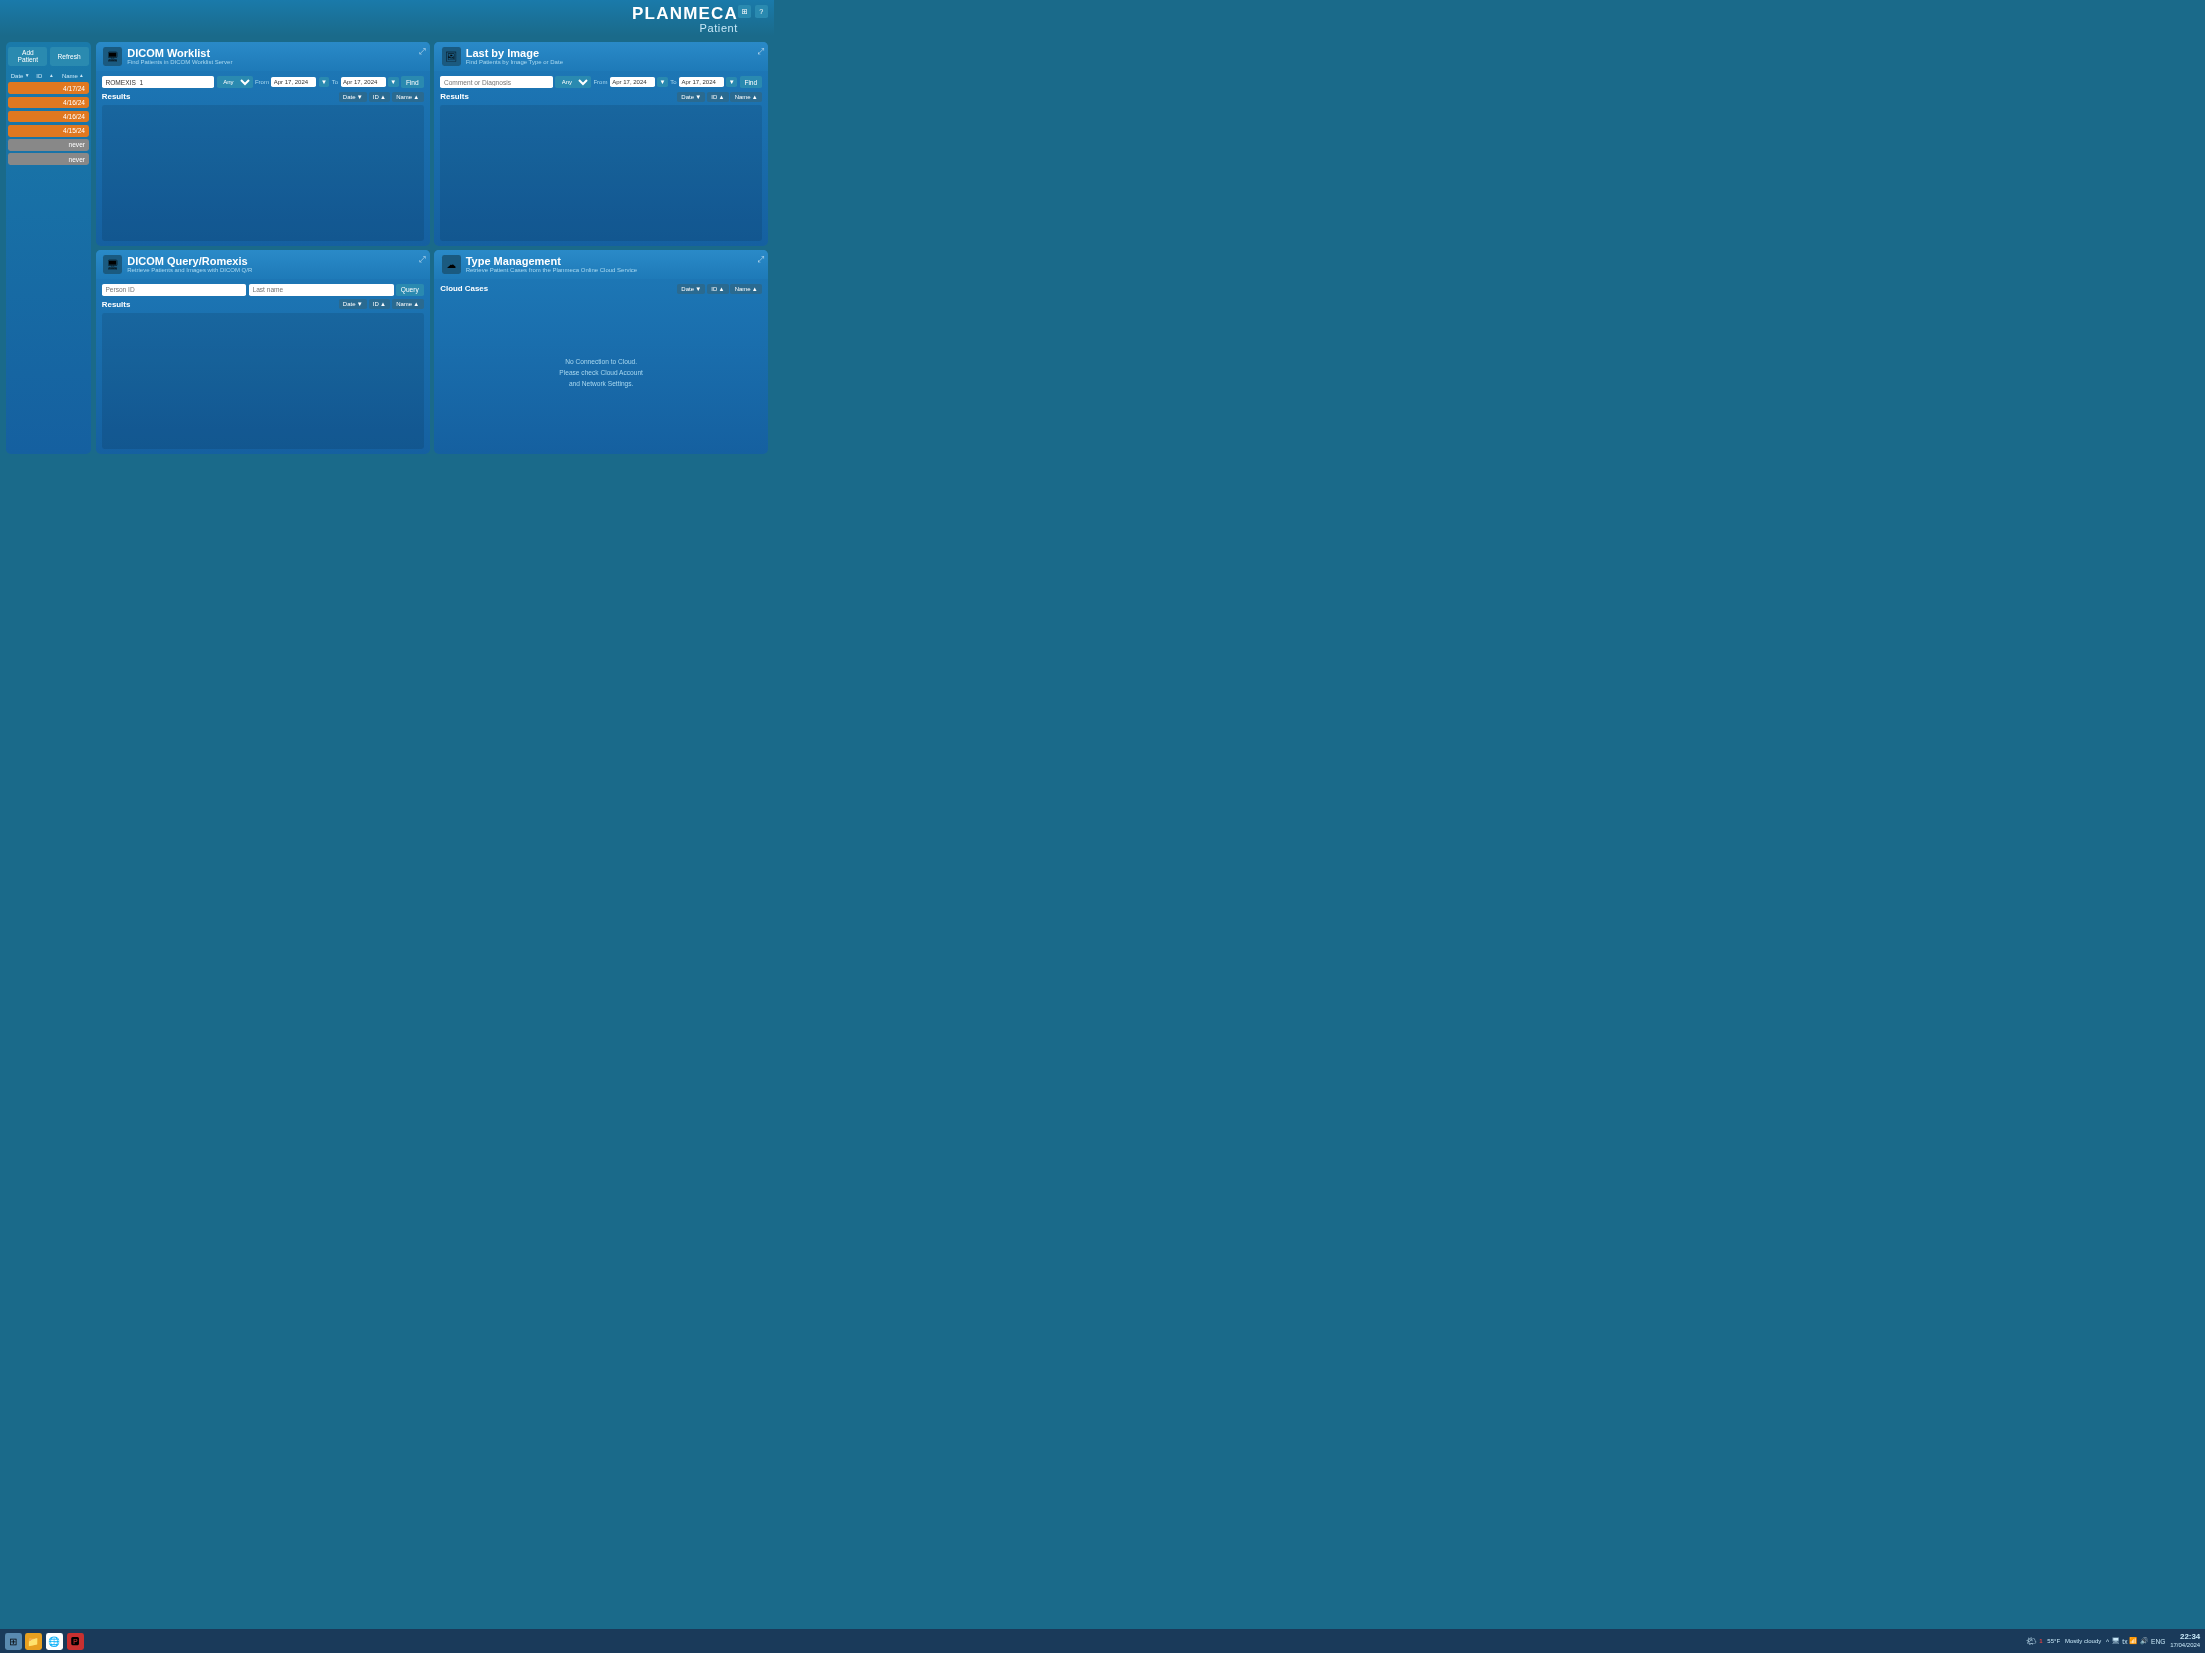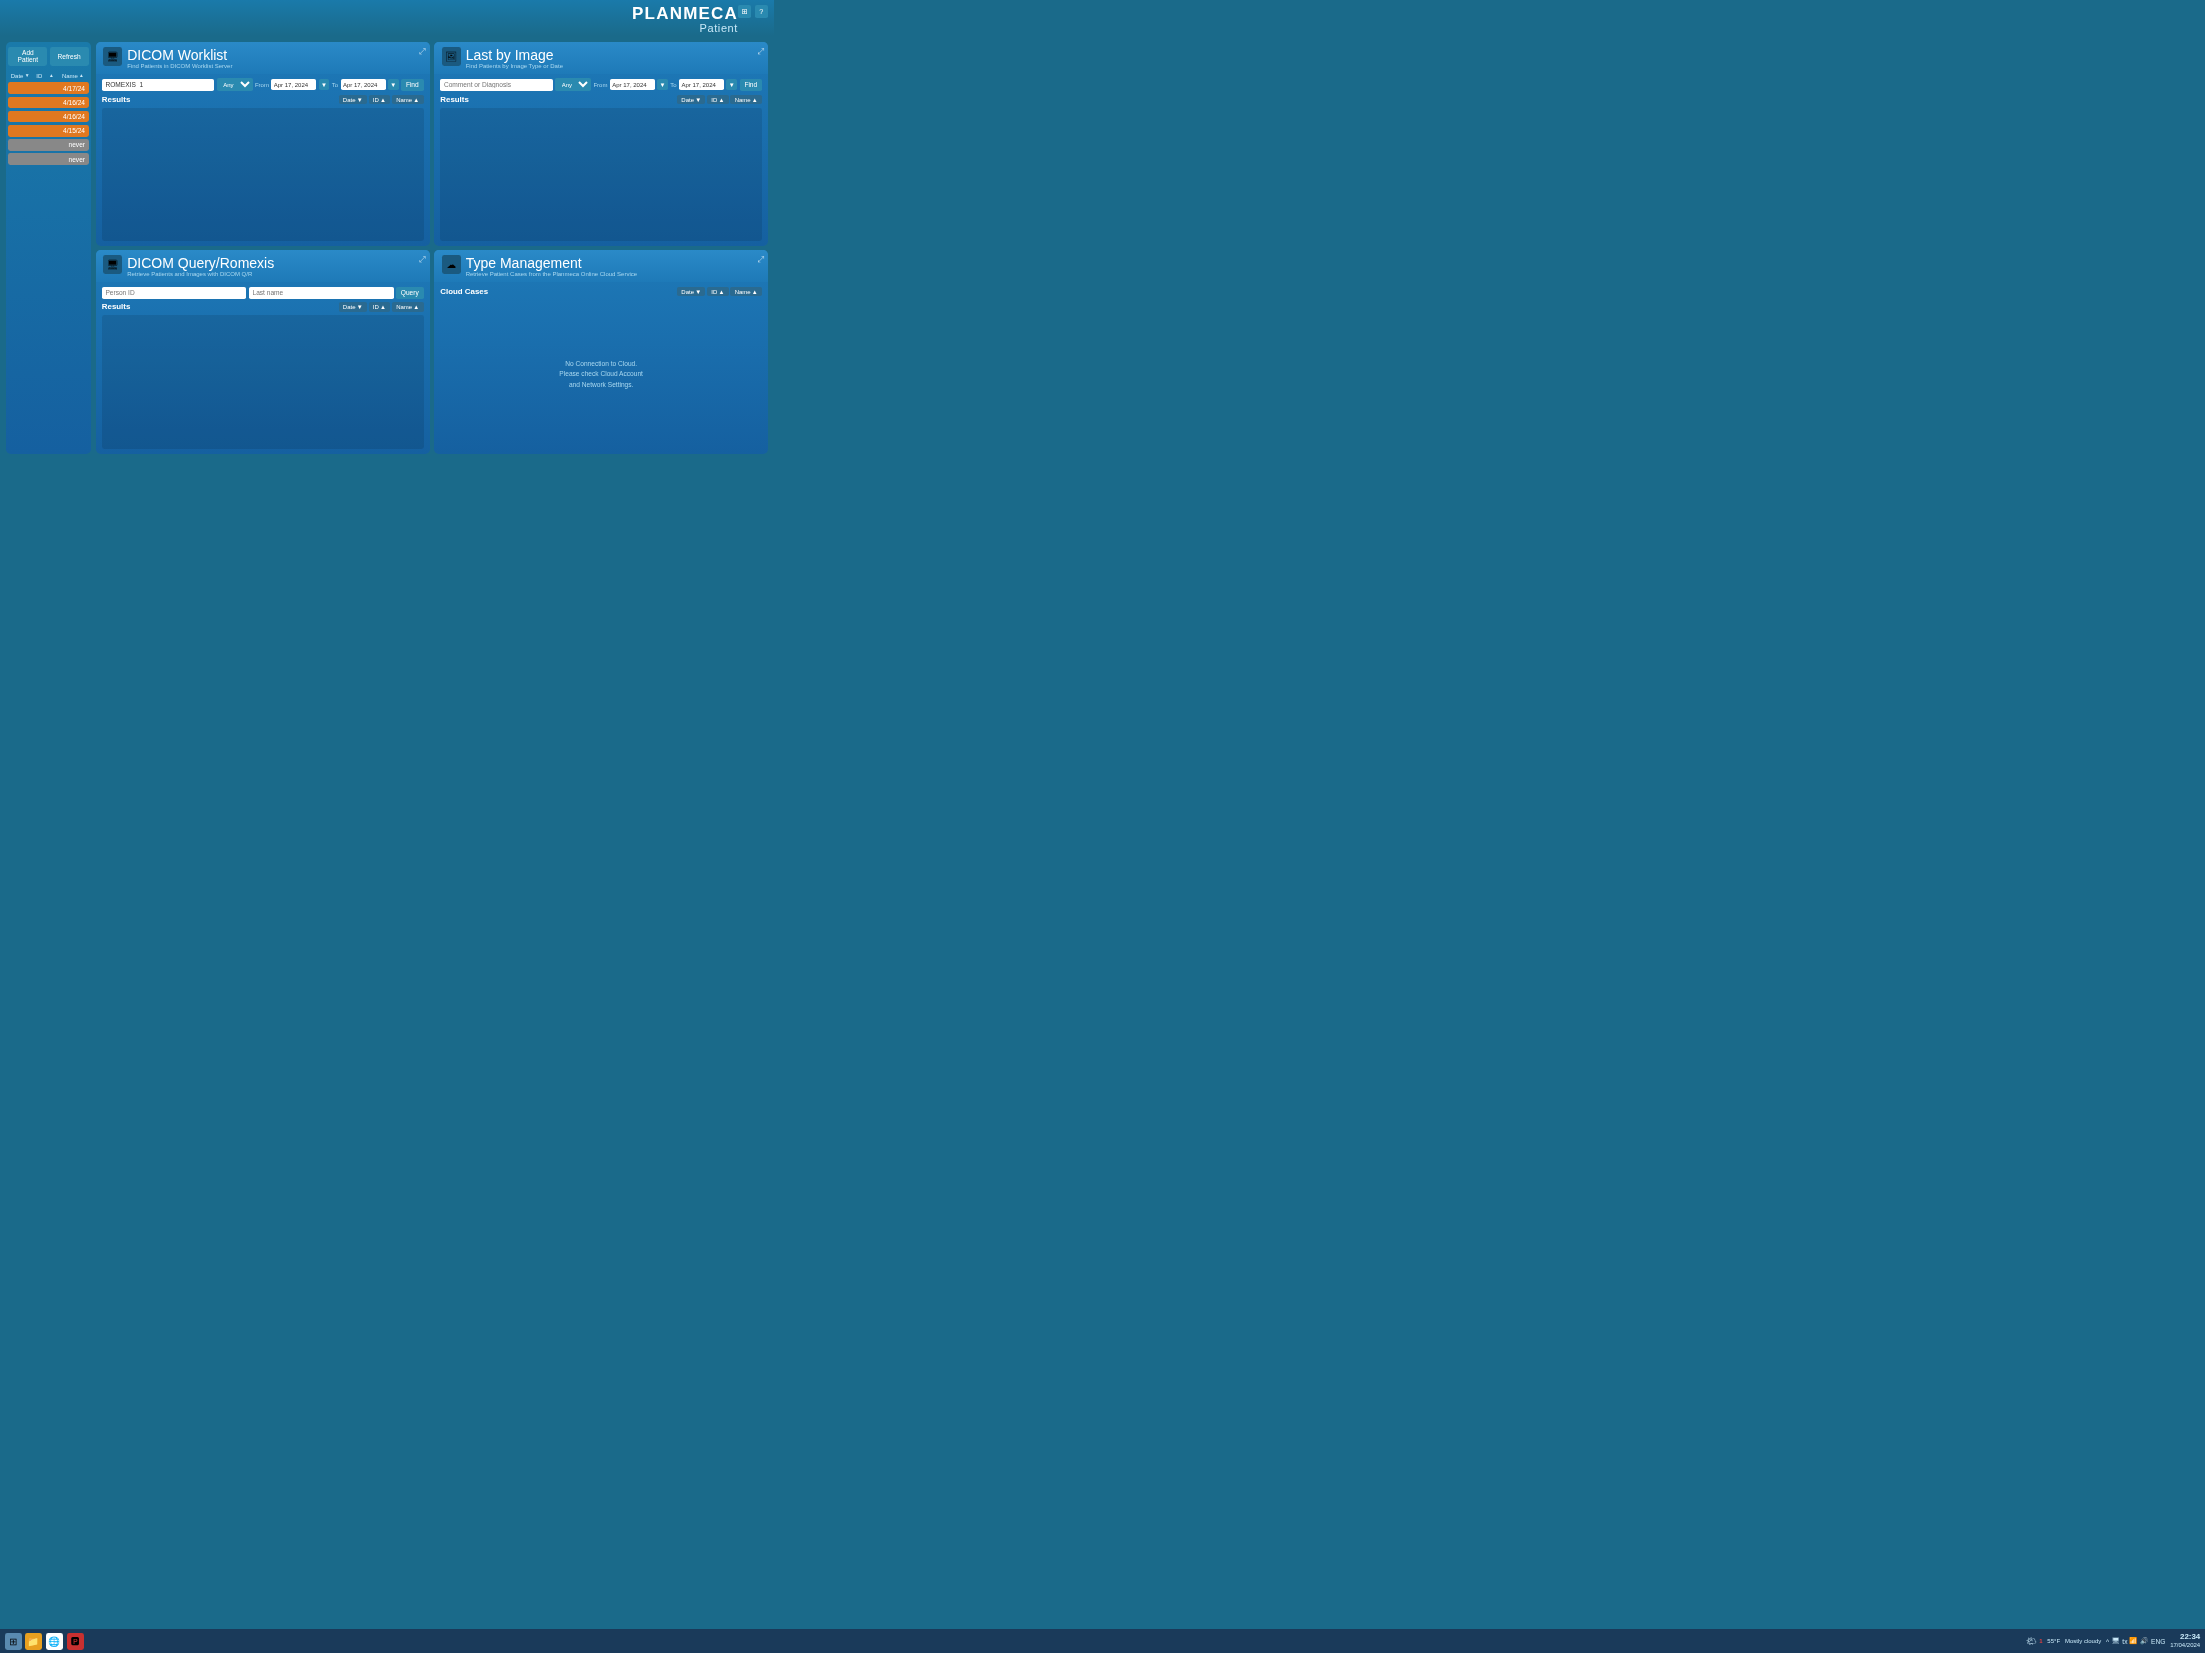--- a/index.html
+++ b/index.html
@@ -147,22 +147,22 @@
       width: 19.3px; height: 19.3px;
       background: #1a5a80;
       border-radius: 2.4px;
       display: flex; align-items: center; justify-content: center;
       font-size: 9.7px;
       flex-shrink: 0;
     }
     .panel-title-area { flex: 1; }
     .panel-title {
       color: white;
-      font-size: 14px;
-      font-weight: normal;
+      font-size: 11px;
+      font-weight: bold;
     }
     .panel-subtitle {
       color: #a8d8f0;
       font-size: 6px;
     }
     .panel-content {
       flex: 1;
       padding: 4.8px 6px;
       display: flex;
       flex-direction: column;

